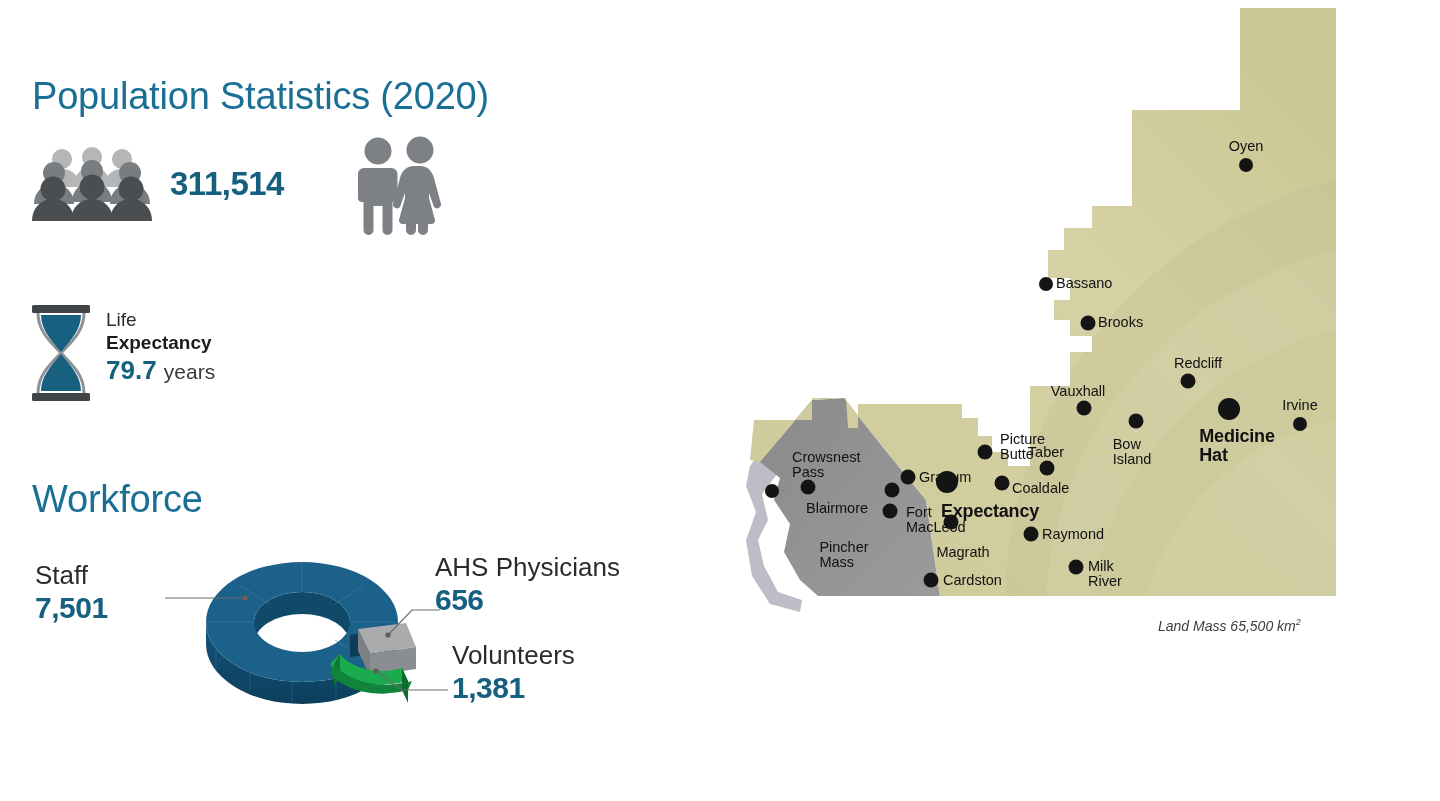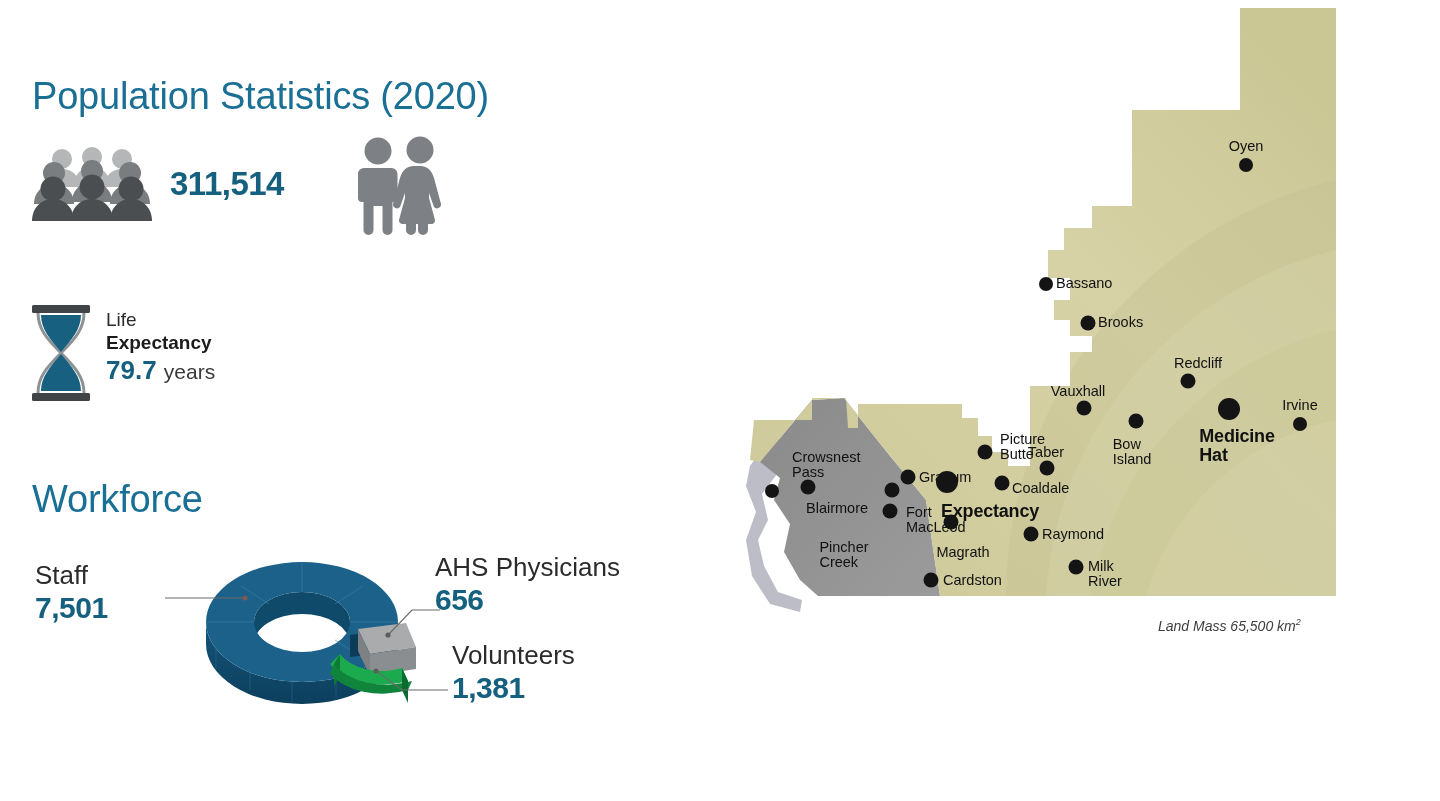--- a/index.html
+++ b/index.html
@@ -365,21 +365,21 @@
           <div>Crowsnest</div>
           <div>Pass</div>
         </div>
         <div class="city-dot" style="left: 68px; top: 487px; width: 15px; height: 15px; background: rgb(20, 20, 20);"></div>
         <div class="city-label" style="left: 66px; top: 501px;">
           <div>Blairmore</div>
         </div>
         <div class="city-dot" style="left: 150px; top: 511px; width: 15px; height: 15px; background: rgb(20, 20, 20);"></div>
         <div class="city-label c" style="left: 104px; top: 540px;">
           <div>Pincher</div>
-          <div>Creek</div>
+          <div>Mass</div>
         </div>
         <div class="city-dot" style="left: 207px; top: 482px; width: 22px; height: 22px; background: rgb(20, 20, 20);"></div>
         <div class="city-label big c" style="left: 250px; top: 502px;">
           <div>Expectancy</div>
         </div>
         <div class="city-dot" style="left: 489px; top: 409px; width: 22px; height: 22px; background: rgb(20, 20, 20);"></div>
         <div class="city-label big c" style="left: 497px; top: 427px;">
           <div>Medicine</div>
           <div>Hat</div>
         </div>

